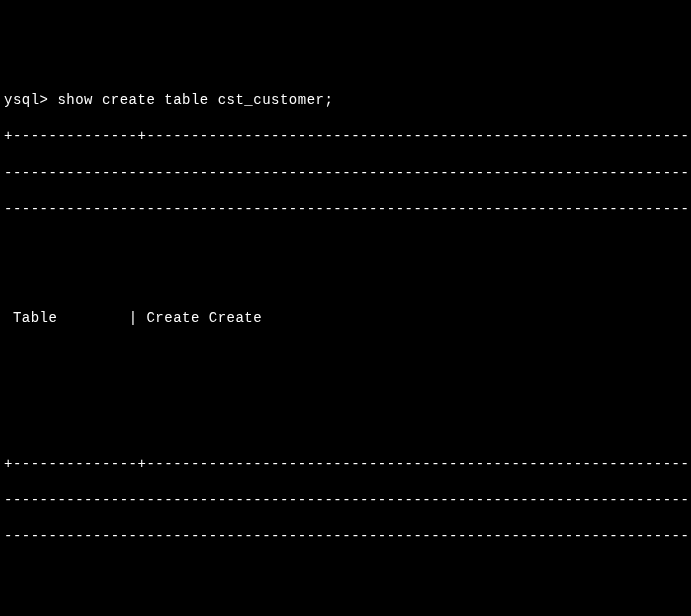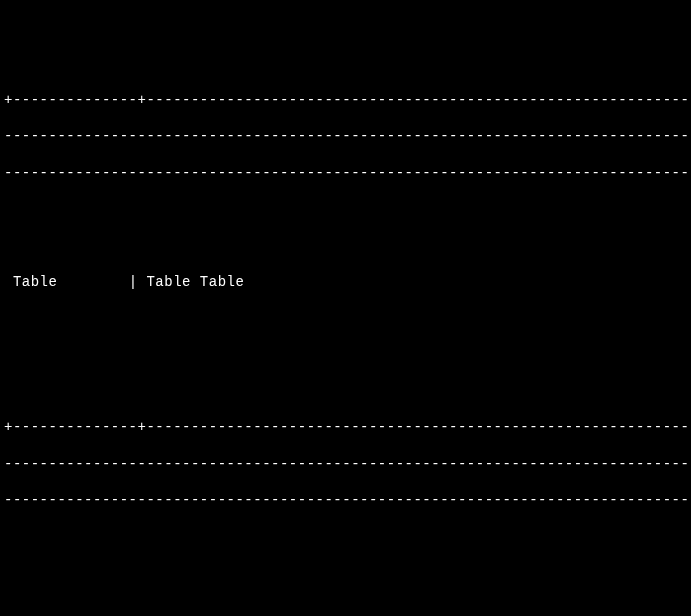--- a/index.html
+++ b/index.html
@@ -25,26 +25,27 @@
     overflow: hidden;
     letter-spacing: 0.5px;
   }
 </style>
 </head>
 <body>
 
 
 
 <div class="terminal">
+<div class="line">ysql&gt; show create table cst_customer;</div>
 <div class="dash-line">+--------------+------------------------------------------------------------------</div>
 <div class="dash-line">-----------------------------------------------------------------------------------</div>
 <div class="dash-line">-----------------------------------------------------------------------------------</div>
 <div class="line"> </div>
 <div class="line"> </div>
-<div class="line"><span> Table        </span><span>| </span><span>Table Table</span></div>
+<div class="line"><span> Table        </span><span>| </span><span>Create Create</span></div>
 <div class="line"> </div>
 <div class="line"> </div>
 <div class="line"> </div>
 <div class="dash-line">+--------------+------------------------------------------------------------------</div>
 <div class="dash-line">-----------------------------------------------------------------------------------</div>
 <div class="dash-line">-----------------------------------------------------------------------------------</div>
 <div class="line"> </div>
 <div class="line"> </div>
 
 

